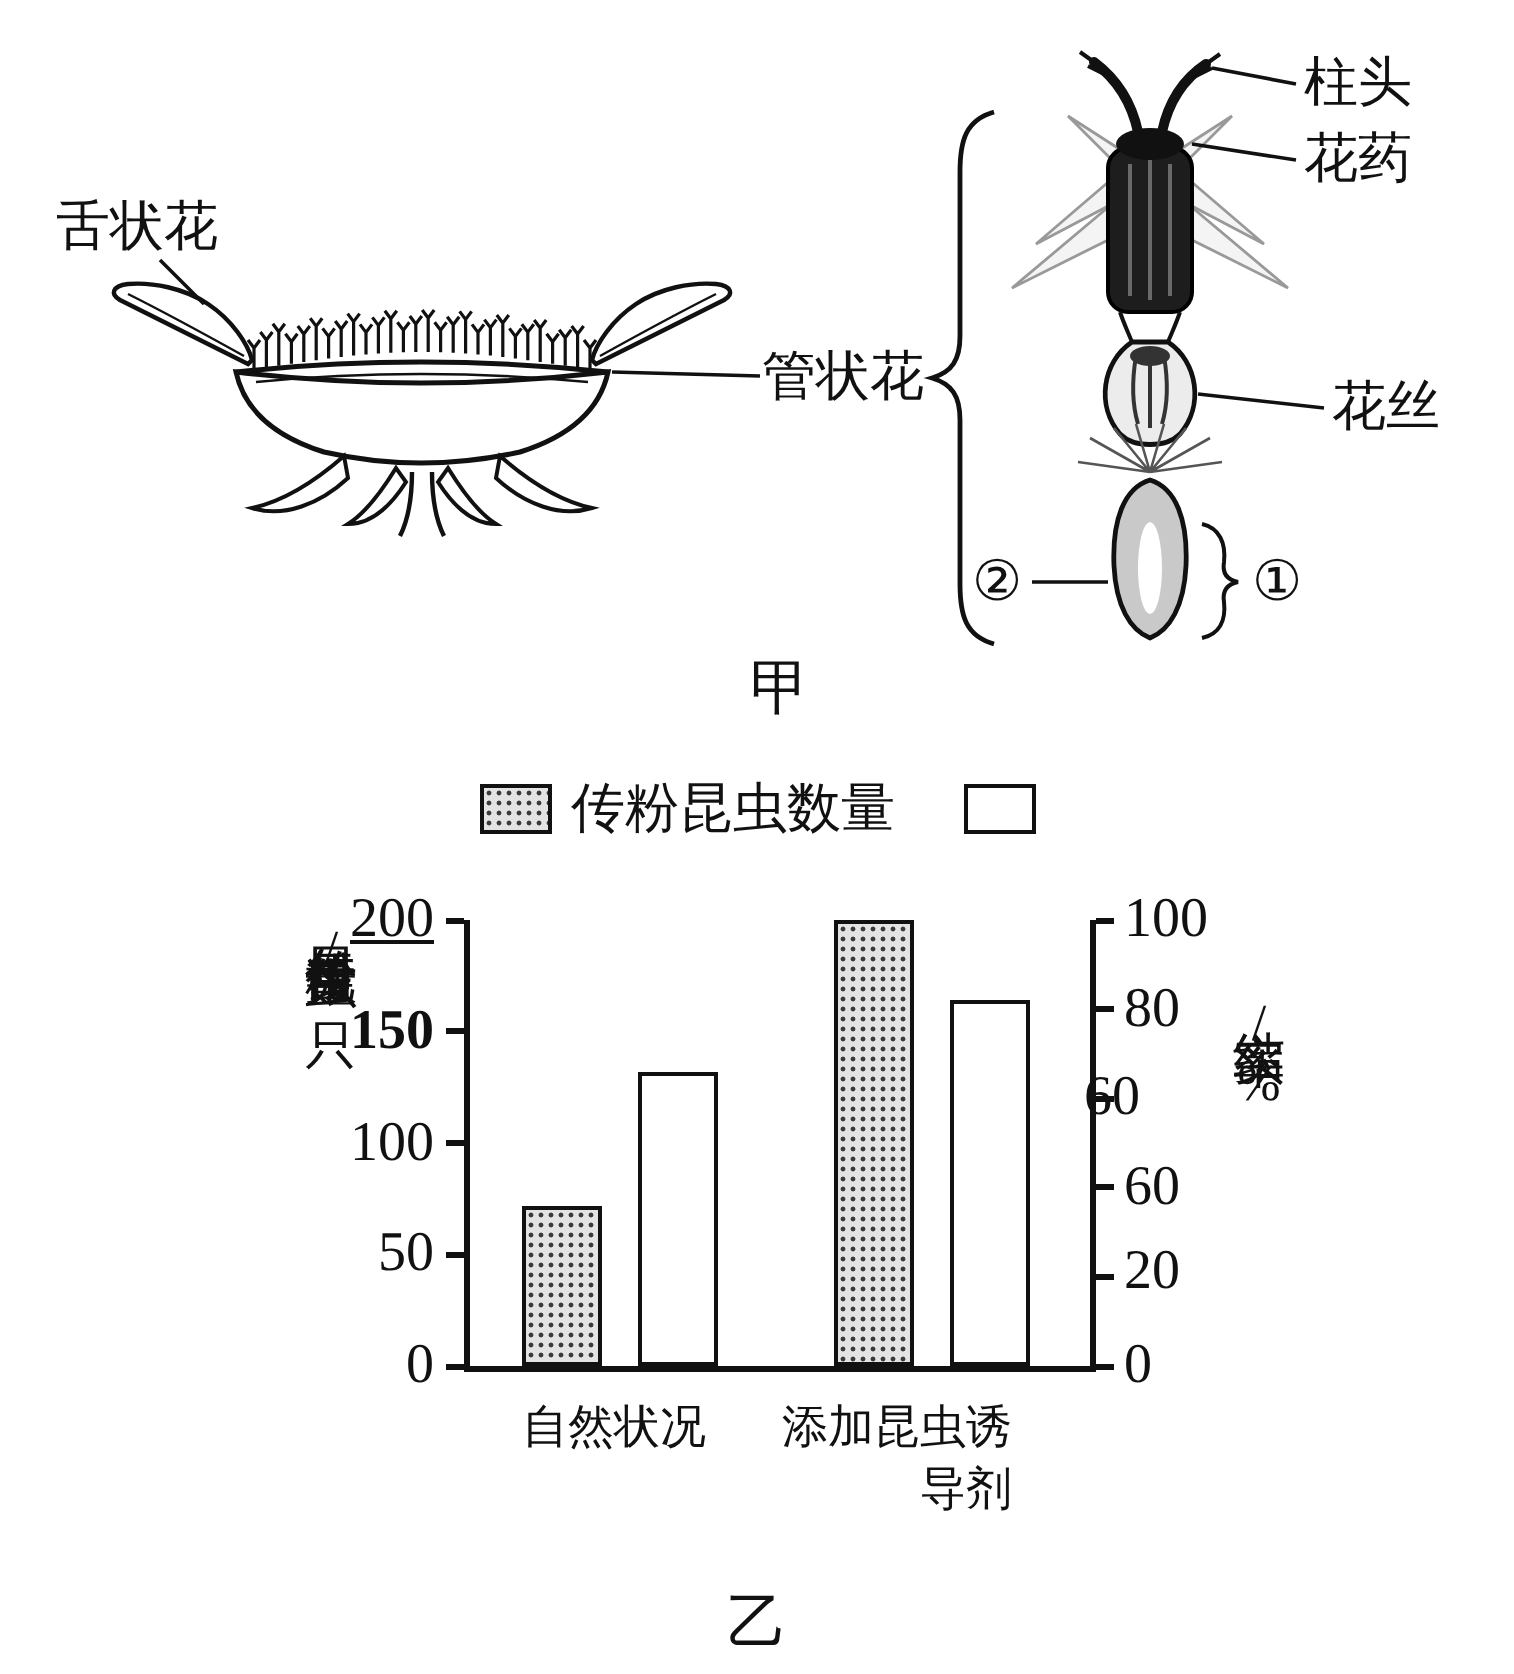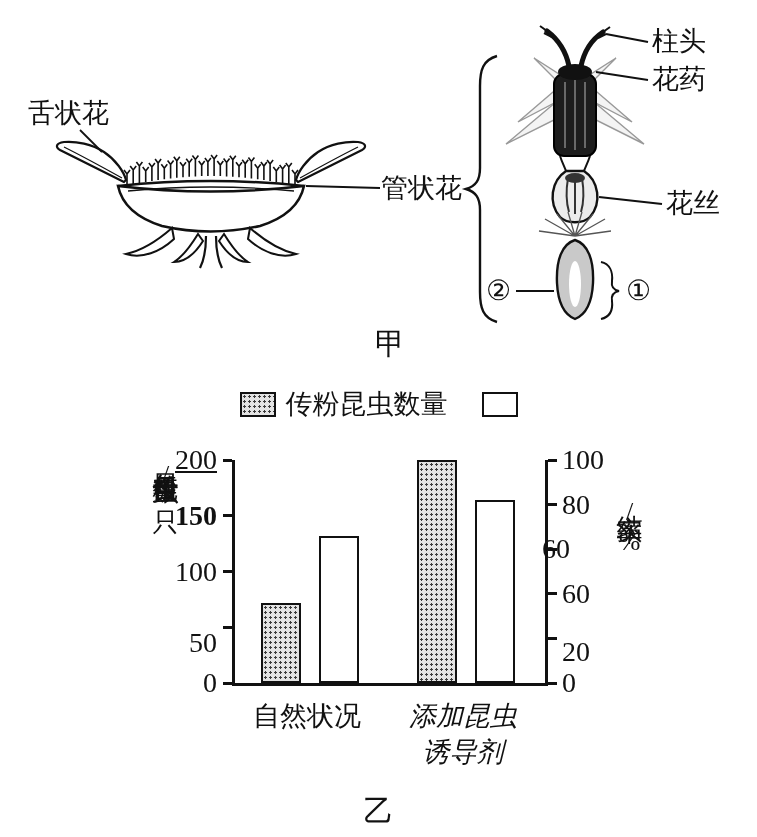--- a/index.html
+++ b/index.html
@@ -23,21 +23,21 @@
         border:3px solid #111;border-top:none;box-sizing:border-box;}
   .bar{position:absolute;bottom:0;border:2.5px solid #111;box-sizing:border-box;}
   .tick-mark{position:absolute;width:9px;height:3px;background:#111;}
   .tick-label{position:absolute;font-size:28px;line-height:1;transform:translateY(-50%);}
   .tick-label.left{width:70px;text-align:right;}
   .tick-label.right{width:70px;text-align:left;}
   .axis-title{position:absolute;writing-mode:vertical-rl;text-orientation:upright;
               font-size:26px;letter-spacing:1px;}
   .axis-title.left{left:148px;top:2px;}
   .axis-title.right{left:612px;top:44px;}
-  .x-label{position:absolute;font-size:27px;line-height:1.35;text-align:center;
+  .x-label{position:absolute;font-size:23px;line-height:1.35;text-align:right;
            transform:translateX(-50%);max-width:120px;}
   .caption-yi{position:absolute;top:791px;left:0;width:100%;text-align:center;font-size:30px;}
 </style>
 </head>
 <body>
 
 <div class="page">
 
   
   <svg class="diagram" width="757" height="368" viewBox="0 0 757 368">
@@ -150,37 +150,37 @@
     <div class="plot">
         <div class="bar stippled" style="left: 26px; width: 40px; height: 80.28px;"></div>
         <div class="bar plain" style="left: 84px; width: 40px; height: 147.18px;"></div>
         <div class="bar stippled" style="left: 182px; width: 40px; height: 223px;"></div>
         <div class="bar plain" style="left: 240px; width: 40px; height: 182.86px;"></div>
       </div>
     <div class="axis-title right">结实率/%</div>
   <div class="tick-mark" style="top: 231.5px; left: 223px;"></div>
       <div class="tick-label left" style="top: 233px; left: 147px;">0</div>
       <div class="tick-mark" style="top: 175.75px; left: 223px;"></div>
-      <div class="tick-label left" style="top: 177.25px; left: 147px; margin-top: 16px;">50</div>
+      <div class="tick-label left" style="top: 177.25px; left: 147px;">50</div>
       <div class="tick-mark" style="top: 120px; left: 223px;"></div>
       <div class="tick-label left" style="top: 121.5px; left: 147px;">100</div>
       <div class="tick-mark" style="top: 64.25px; left: 223px;"></div>
       <div class="tick-label left" style="top: 65.75px; left: 147px; font-weight: bold;">150</div>
       <div class="tick-mark" style="top: 8.5px; left: 223px;"></div>
       <div class="tick-label left" style="top: 10px; left: 147px; text-decoration: underline;">200</div>
       <div class="tick-mark" style="top: 231.5px; left: 548px;"></div>
       <div class="tick-label right" style="top: 233px; left: 562px;">0</div>
       <div class="tick-mark" style="top: 186.9px; left: 548px;"></div>
-      <div class="tick-label right" style="top: 202px; left: 562px;">20</div>
+      <div class="tick-label right" style="top: 186px; left: 562px;">20</div>
       <div class="tick-mark" style="top: 142.3px; left: 548px;"></div>
       <div class="tick-label right" style="top: 143.8px; left: 562px;">60</div>
       <div class="tick-mark" style="top: 97.7px; left: 548px;"></div>
       <div class="tick-label right" style="top: 99.2px; left: 542px;">60</div>
       <div class="tick-mark" style="top: 53.1px; left: 548px;"></div>
       <div class="tick-label right" style="top: 54.6px; left: 562px;">80</div>
       <div class="tick-mark" style="top: 8.5px; left: 548px;"></div>
       <div class="tick-label right" style="top: 10px; left: 562px;">100</div>
       <div class="x-label" style="left: 307px; top: 248px;">自然状况</div>
-      <div class="x-label" style="left: 463px; top: 248px; font-style: italic;">添加昆虫诱导剂</div>
+      <div class="x-label" style="left: 446px; top: 248px;">添加昆虫诱导剂</div>
     </div>
 
   <div class="caption-yi">乙</div>
 </div>
 
 </body></html>

